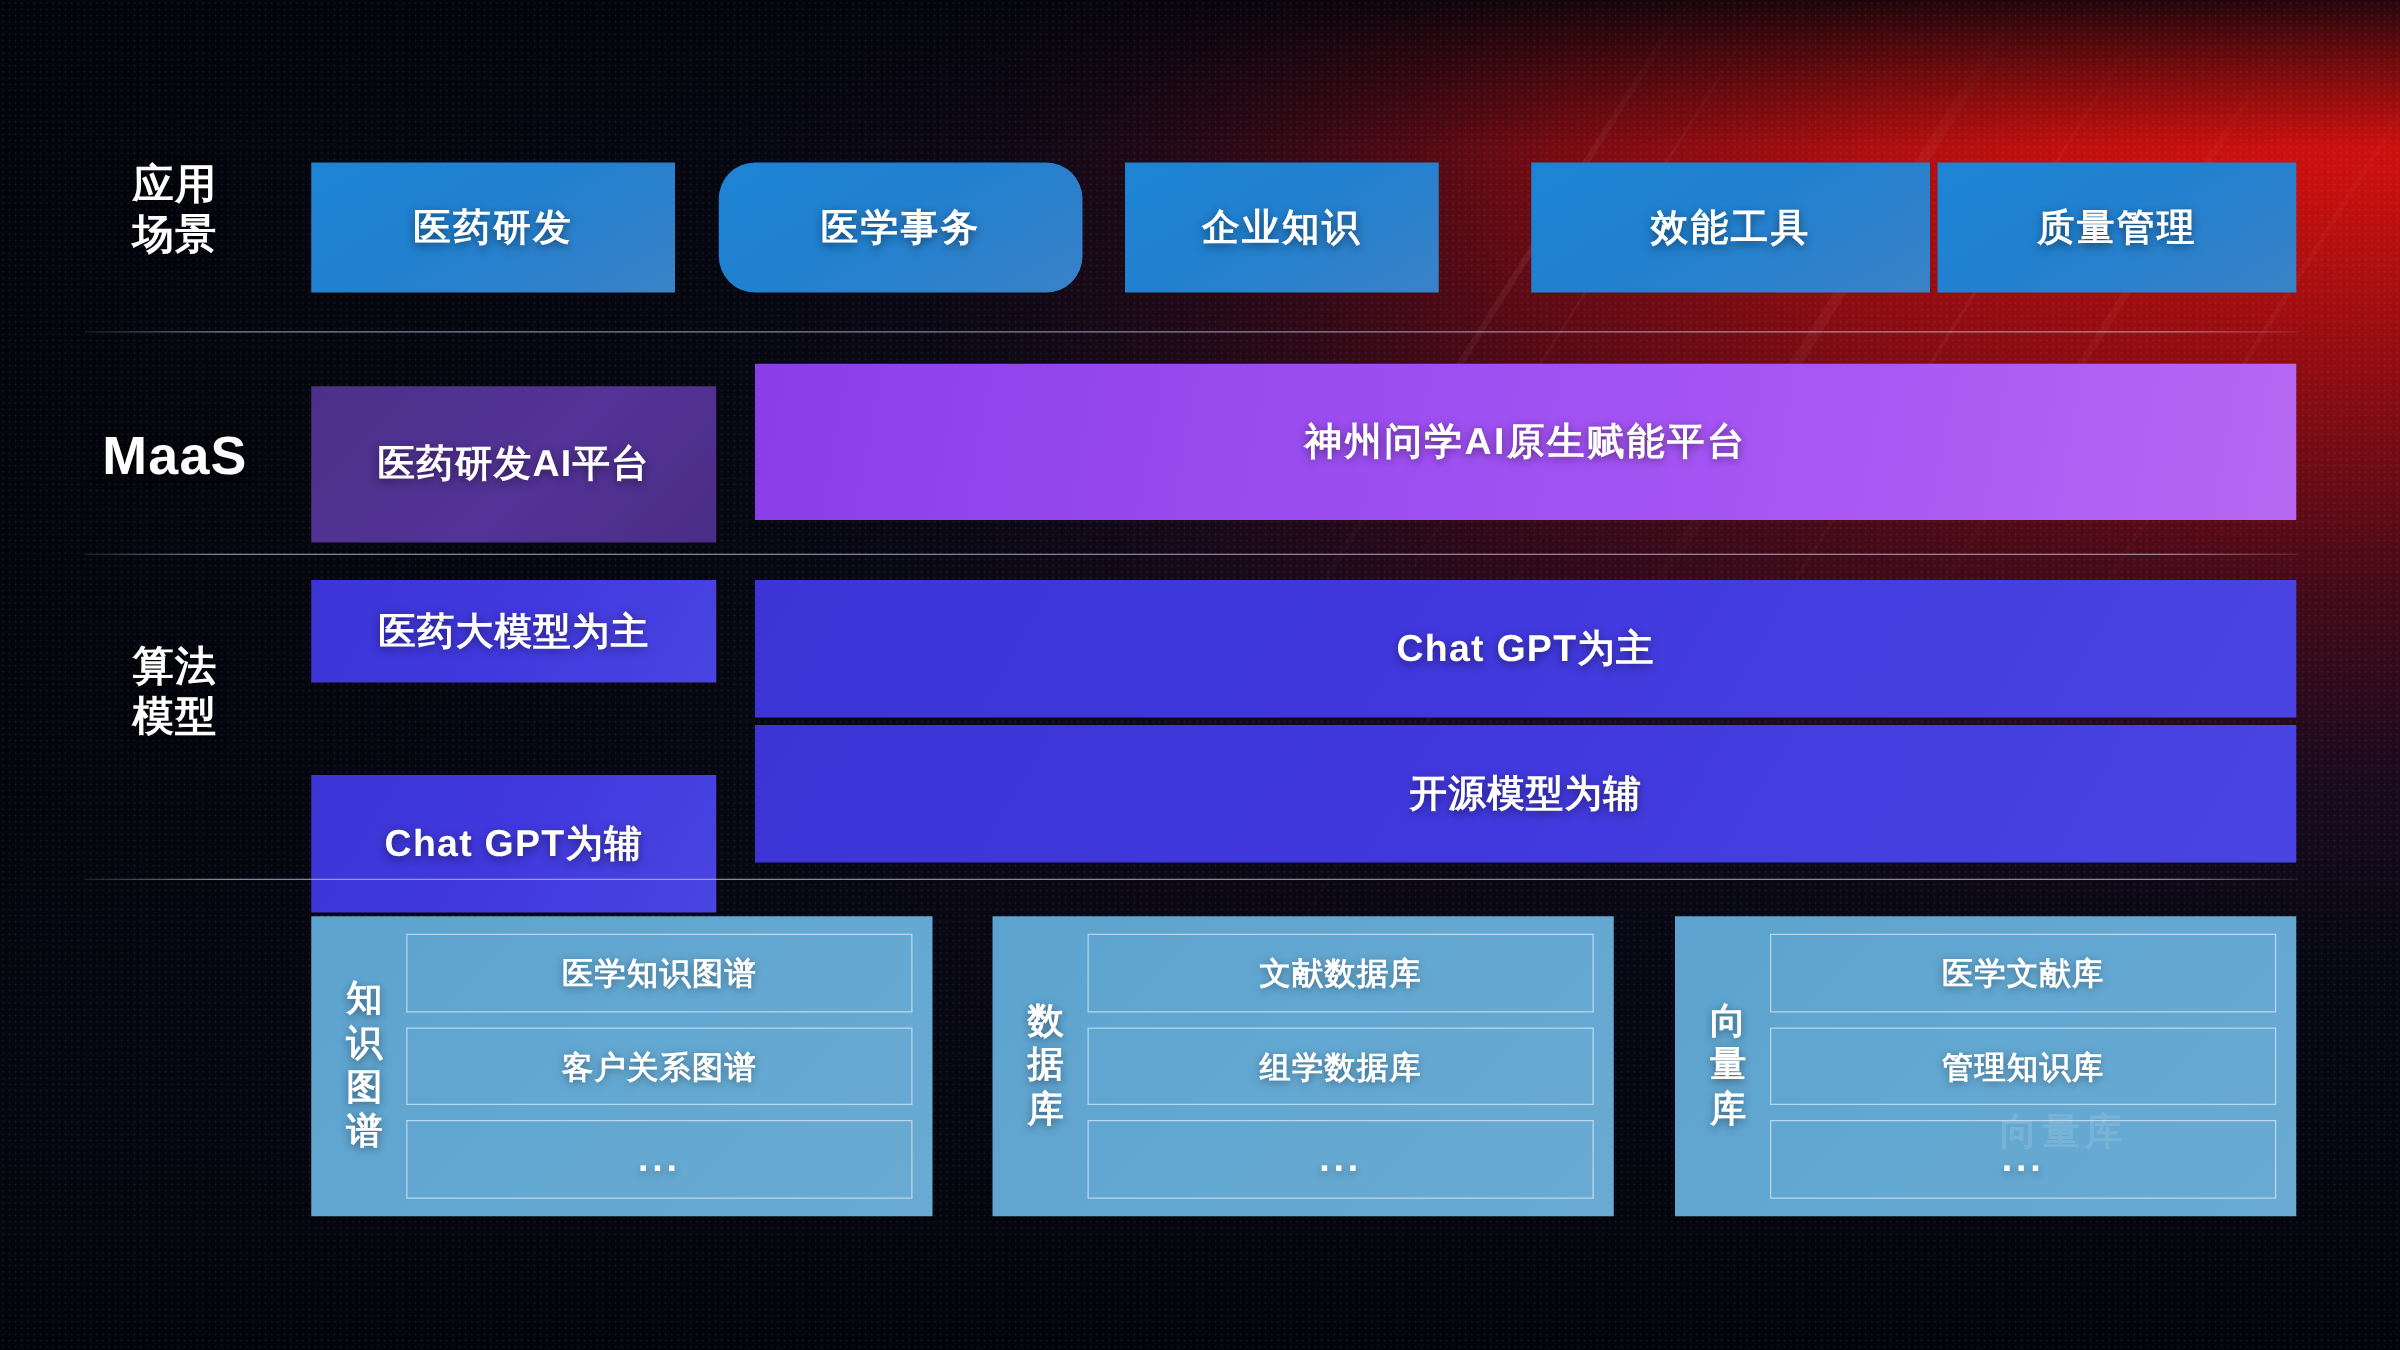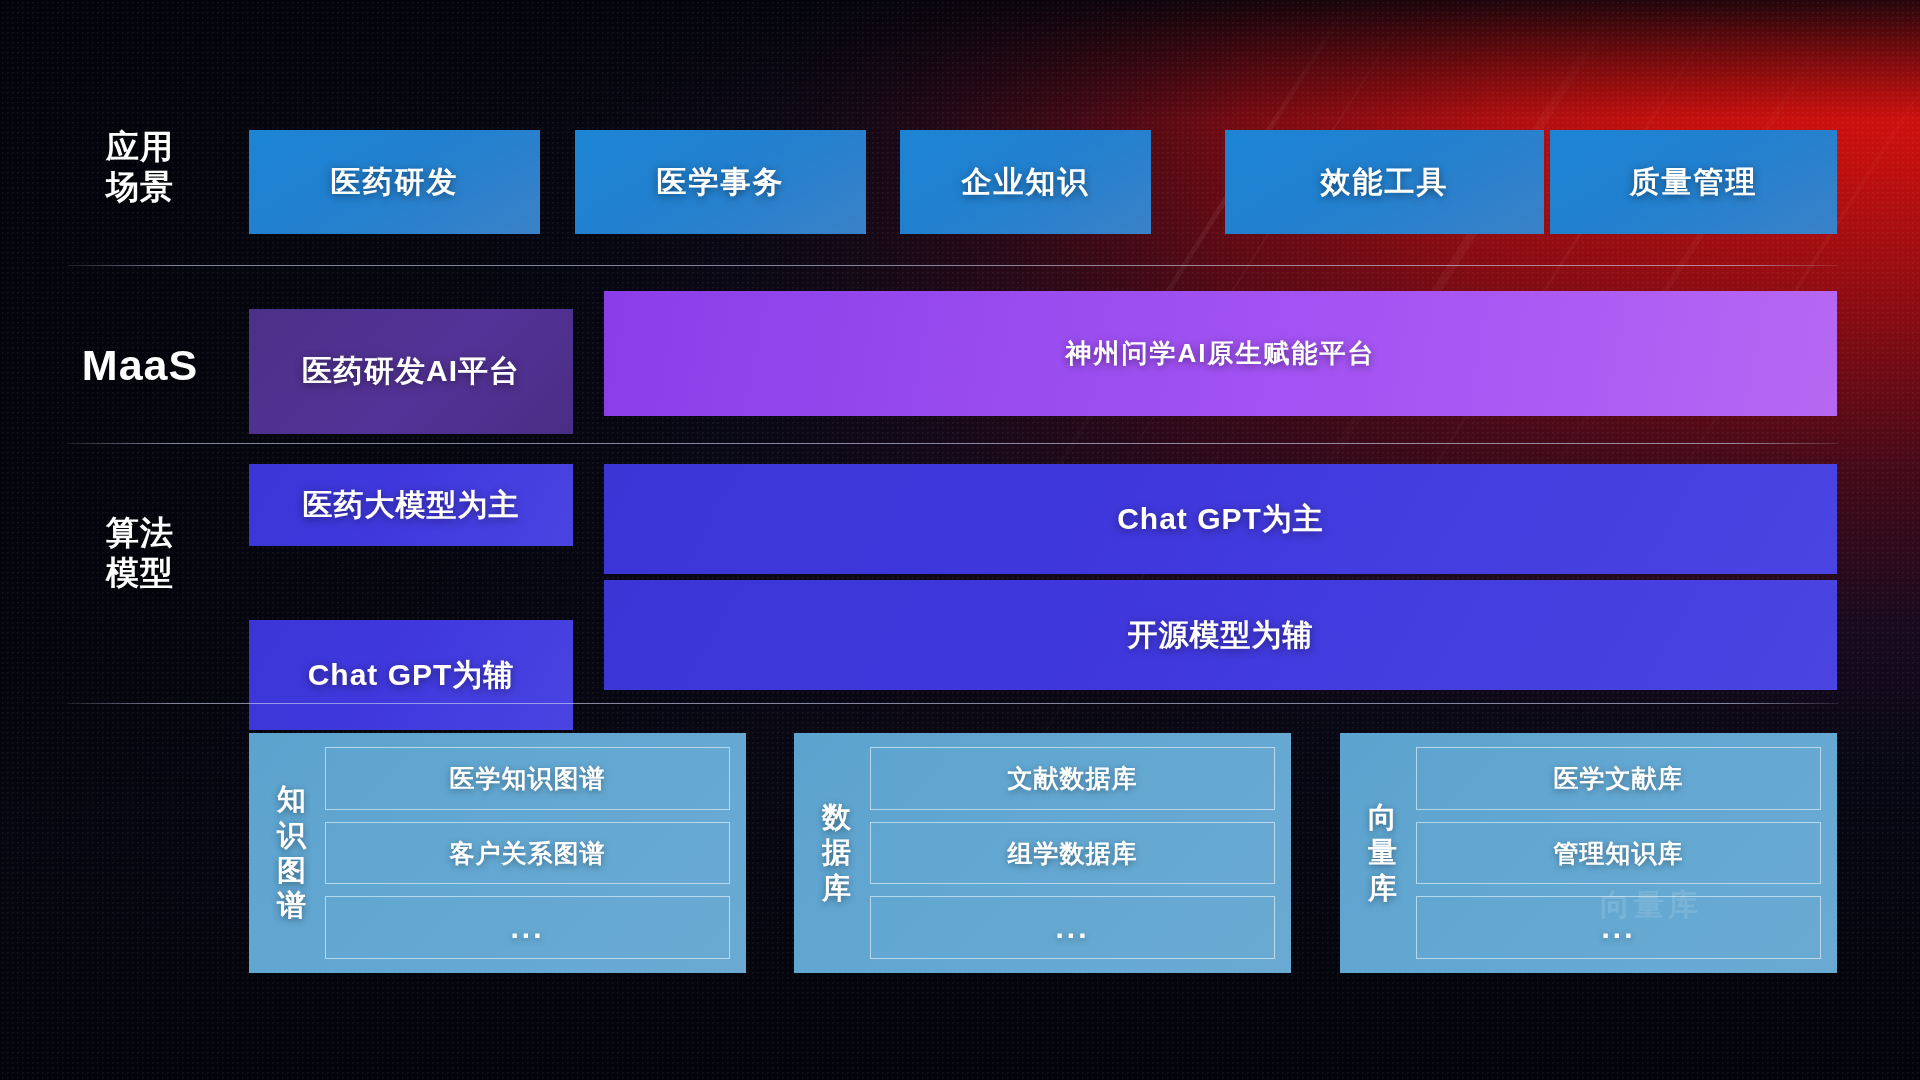--- a/index.html
+++ b/index.html
@@ -65,21 +65,21 @@
   .app-box{
     background:linear-gradient(150deg,#1d84d4 0%,#2180cf 45%,#3a82c8 100%);
     font-size:30px;letter-spacing:2px;
   }
   .maas-left{
     background:linear-gradient(135deg,#4c3088 0%,#533397 55%,#4a2d85 100%);
     font-size:30px;letter-spacing:1px;
   }
   .maas-right{
     background:linear-gradient(100deg,#8b3ee8 0%,#9a4cf0 35%,#a957f4 70%,#b668f2 100%);
-    font-size:26px;letter-spacing:2px;
+    font-size:30px;letter-spacing:2px;
   }
   .algo-box{
     background:linear-gradient(120deg,#3b35d6 0%,#4038dd 45%,#4a44e2 100%);
     font-size:30px;letter-spacing:1px;
   }
   .kd-group{
     position:absolute;
     background:linear-gradient(135deg,#5ca3cf 0%,#63a8d2 50%,#6aaad2 100%);
     display:flex;align-items:stretch;box-sizing:border-box;
     padding:14px 16px 14px 10px;
@@ -126,21 +126,21 @@
   <div class="bg-topfade"></div>
   <div class="bg-bottomfade"></div>
   <div class="dots"></div>
 
   <div class="content">
 
     <div class="rowlabel" style="left:60px;top:127px;width:160px;font-size:33px;">应用
 场景</div>
 
     <div class="box app-box" style="left:249px;top:130px;width:291px;height:104px;">医药研发</div>
-    <div class="box app-box" style="left:575px;top:130px;width:291px;height:104px;">医学事务</div>
+    <div class="box app-box" style="left:575px;top:130px;width:291px;height:104px;border-radius:29px;">医学事务</div>
     <div class="box app-box" style="left:900px;top:130px;width:251px;height:104px;">企业知识</div>
     <div class="box app-box" style="left:1225px;top:130px;width:319px;height:104px;">效能工具</div>
     <div class="box app-box" style="left:1550px;top:130px;width:287px;height:104px;">质量管理</div>
 
     <div class="divider" style="left:68px;top:265px;width:1770px;"></div>
 
     <div class="rowlabel" style="left:60px;top:340px;width:160px;font-size:43px;">MaaS</div>
 
     <div class="box maas-left" style="left:249px;top:291px;width:324px;height:125px;margin-top:18px;">医药研发AI平台</div>
     <div class="box maas-right" style="left:604px;top:291px;width:1233px;height:125px;">神州问学AI原生赋能平台</div>

